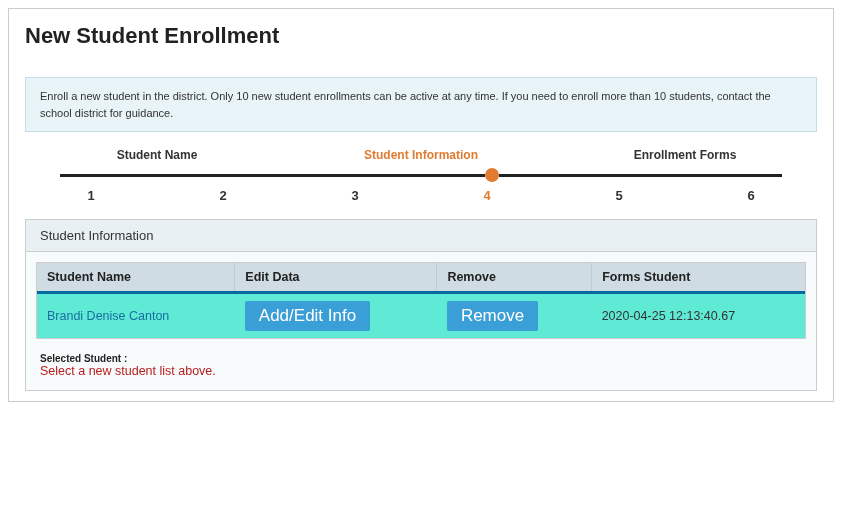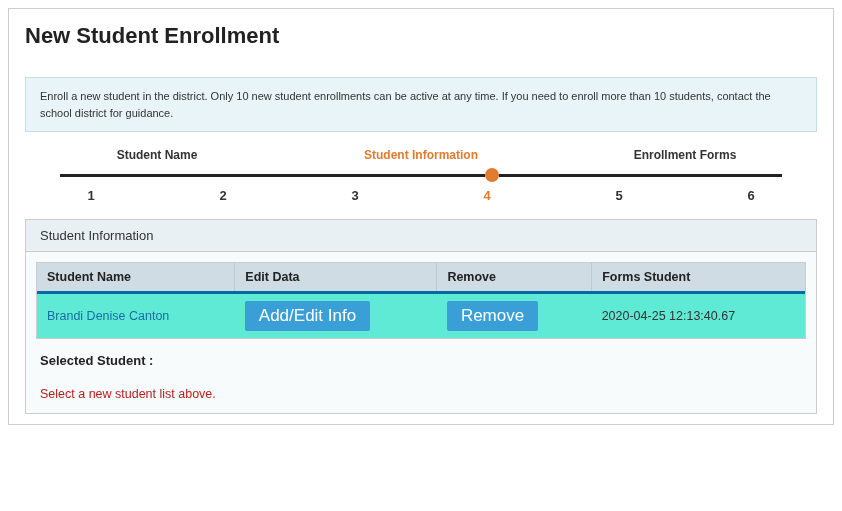--- a/index.html
+++ b/index.html
@@ -124,23 +124,23 @@
       padding: 5px 14px;
       font-size: 17px;
       cursor: pointer;
       border-radius: 2px;
     }
     .selected-section {
       padding: 8px 14px 2px 14px;
     }
     .selected-label {
       font-weight: bold;
-      font-size: 13px;
+      font-size: 10px;
       color: #222;
-      margin-bottom: 19px;
+      margin-bottom: 0;
     }
     .selected-hint {
       font-size: 12.5px;
       color: #b91c1c;
     }
   </style>
 </head>
 <body>
 
 <div class="outer">

